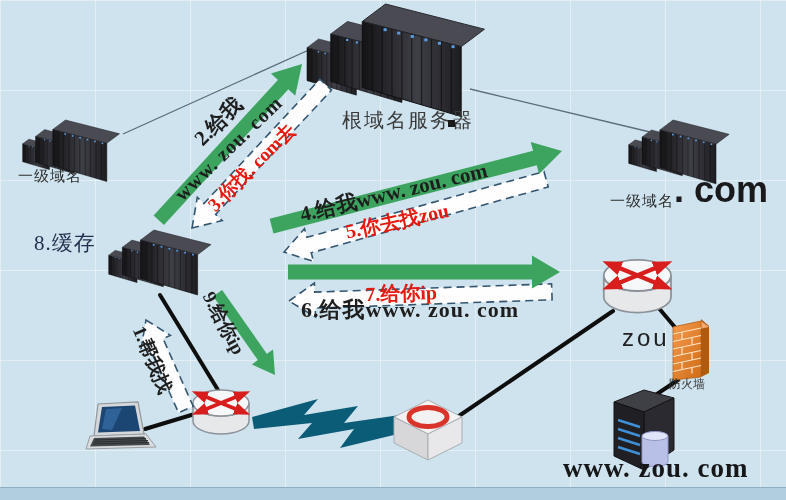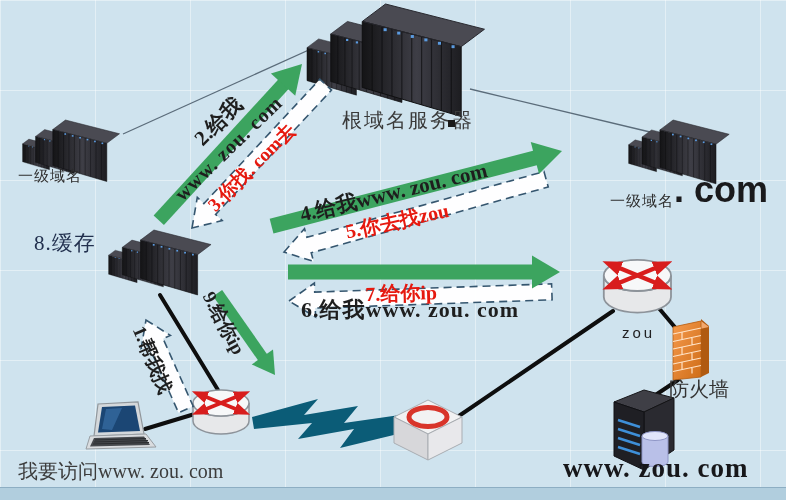--- a/index.html
+++ b/index.html
@@ -22,22 +22,22 @@
   .tld .big { font-size:36px; font-weight:bold; font-family:"Liberation Sans",sans-serif; color:#1a1a1c; }
   #lbl-root { left:342px; top:107px; font-size:20px; color:#3a3a3a; letter-spacing:2px; }
   #dot-root { position:absolute; left:448px; top:120px; width:7px; height:7px; background:#1a1a1a; }
   #lbl-edu { left:18px; top:167px; }
   #lbl-com { left:610px; top:169px; }
   #lbl-operator { left:99px; top:291px; font-size:18px; color:#2f2f2f; letter-spacing:2px; }
   #note-cache { left:34px; top:230px; font-size:21px; color:#22304e; line-height:27px; font-weight:400; letter-spacing:1px; }
   #note-cache .line2 { padding-left:14px; }
   #cap-client { left:18px; top:458px; font-size:20px; color:#3c3c3c; }
   #cap-site { left:563px; top:453px; font-size:27px; color:#17171a; font-weight:600; letter-spacing:1px; }
-  #lbl-zou { left:622px; top:324px; font-size:15px; color:#202022; letter-spacing:3px; font-family:"Liberation Sans",sans-serif; }
-  #lbl-fw { left:669px; top:376px; font-size:20px; color:#333; }
+  #lbl-zou { left:622px; top:324px; font-size:24px; color:#202022; letter-spacing:3px; font-family:"Liberation Sans",sans-serif; }
+  #lbl-fw { left:669px; top:376px; font-size:12px; color:#333; }
   #s1 { left:150px; top:322px; transform:rotate(67deg); font-size:19px; font-weight:600; }
   #s2a { left:188px; top:132px; transform:rotate(-45deg); font-size:21px; }
   #s2b { left:170px; top:189px; transform:rotate(-44deg); font-size:20px; letter-spacing:1px; }
   #s3 { left:202px; top:199px; transform:rotate(-45deg); font-size:19px; }
   #s4 { left:297px; top:201px; transform:rotate(-13.5deg); font-size:21px; }
   #s5 { left:343px; top:219px; transform:rotate(-12deg); font-size:20px; }
   #s6 { left:301px; top:256px; font-size:22px; letter-spacing:1px;margin-top:39px; }
   #s7 { left:365px; top:281px; transform:rotate(-1.5deg); font-size:20px; }
   #s9 { left:219px; top:287px; transform:rotate(62deg); font-size:19px; }
   .bottomband { position:absolute; left:0; bottom:0; width:786px; height:12px;
@@ -183,21 +183,20 @@
 <div class="tld" id="lbl-com">
   <span class="small">一级域名</span>
       <span class="big">. com</span>
 </div>
 
 
 <div class="t" id="note-cache">
   <div>8.缓存</div>
 </div>
 
-<div class="t" id="cap-client">我要访问www. zou. com</div>
 <div class="t" id="cap-site">www. zou. com</div>
 <div class="t" id="lbl-zou">zou</div>
 <div class="t" id="lbl-fw">防火墙</div>
 
 <div class="t rot step" id="s1">1.帮我找</div>
 <div class="t rot step" id="s2a">2.给我</div>
 <div class="t rot step" id="s2b">www. zou. com</div>
 <div class="t rot step red" id="s3">3.你找. com去</div>
 <div class="t rot step" id="s4">4.给我www. zou. com</div>
 <div class="t rot step red" id="s5">5.你去找zou</div>

